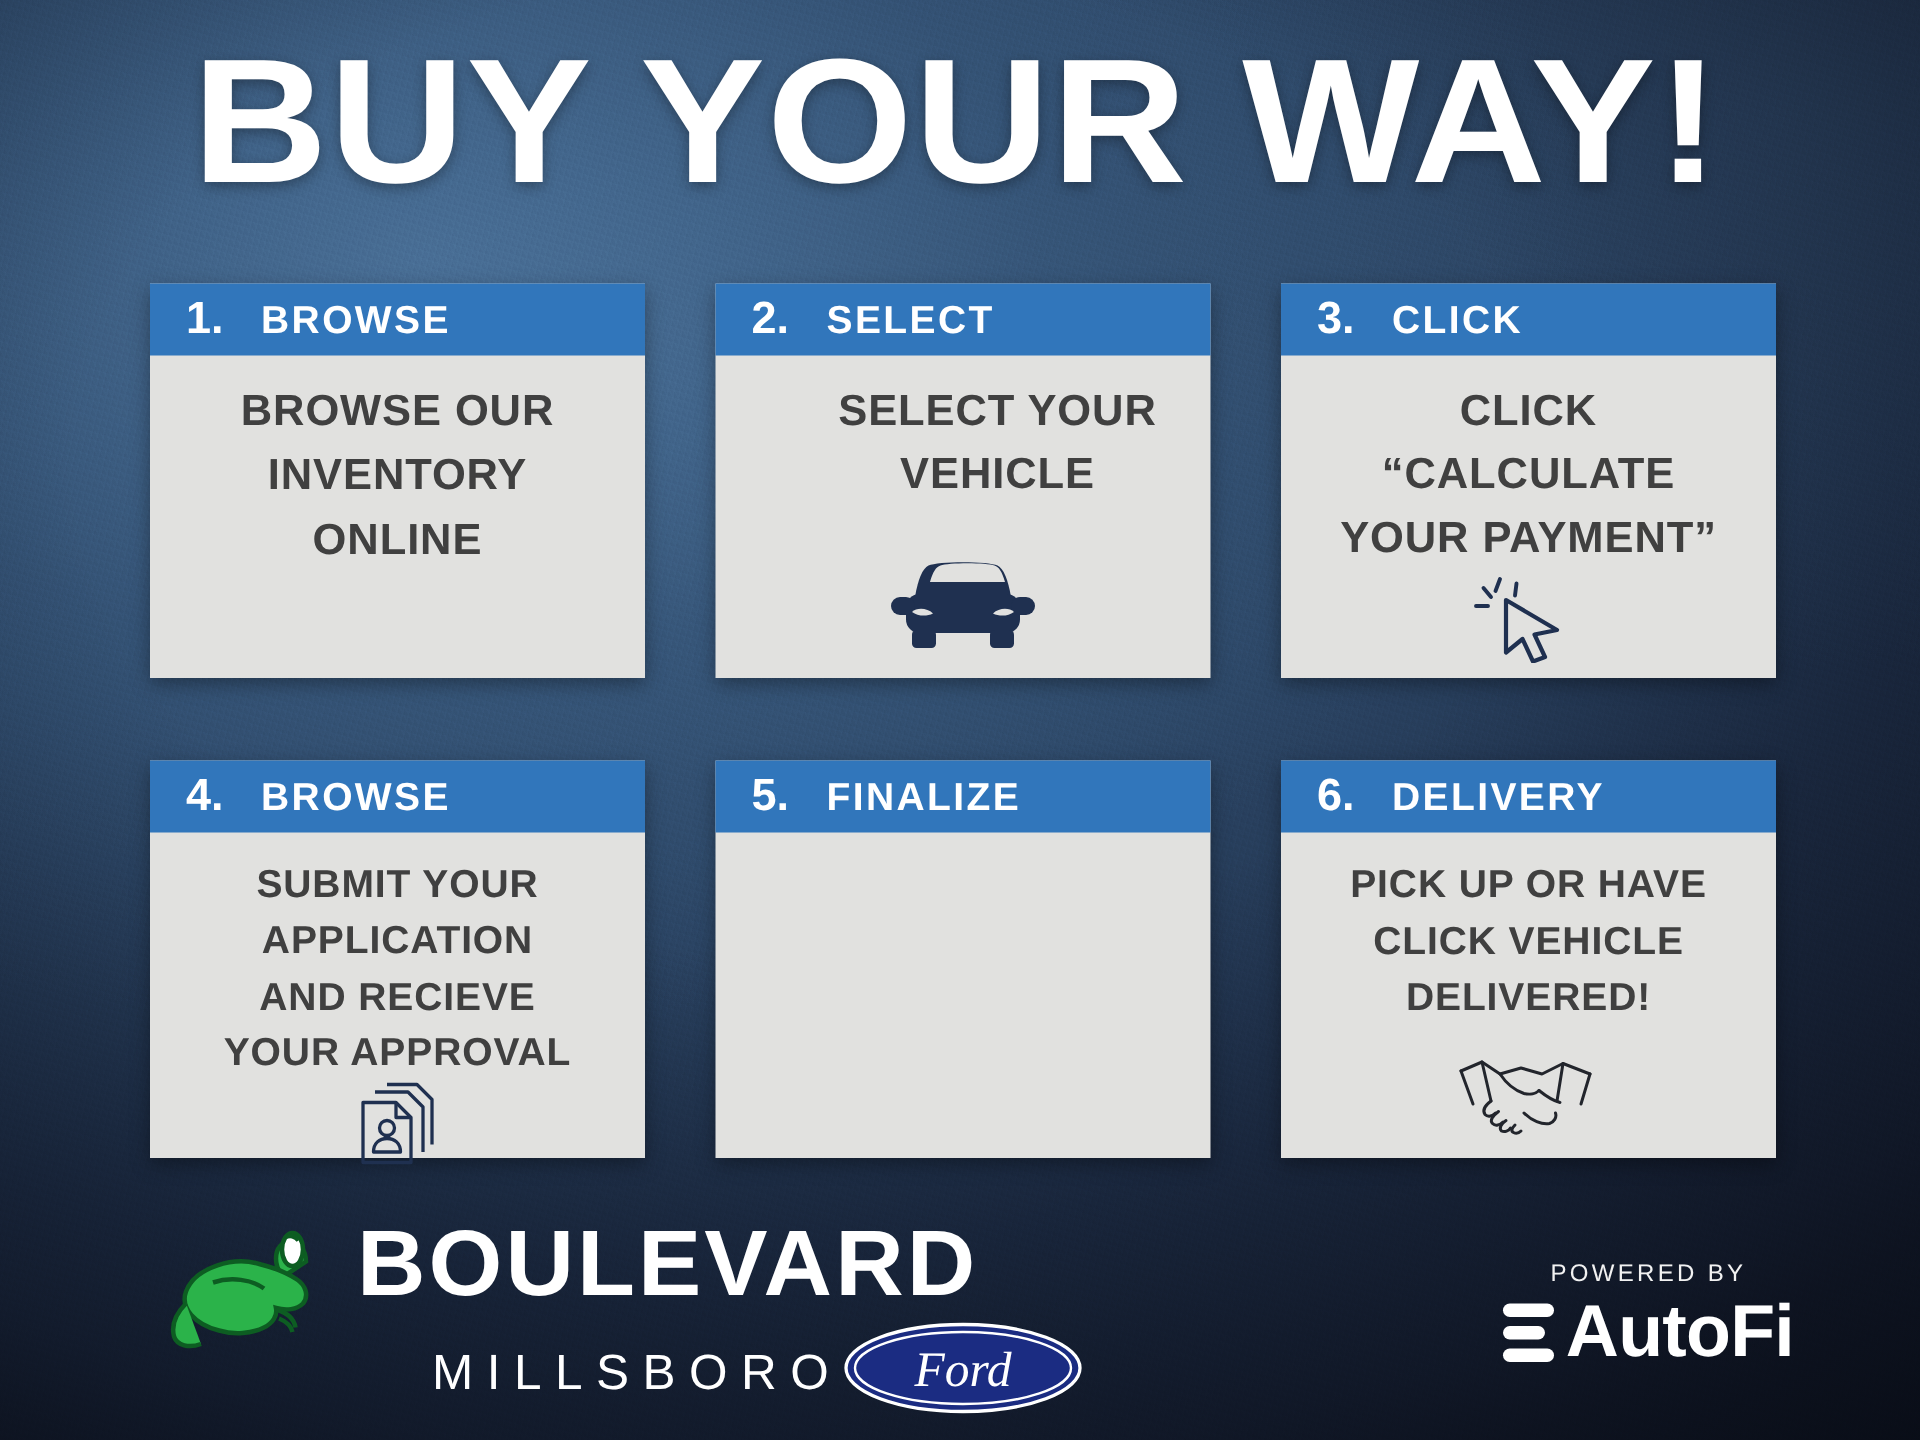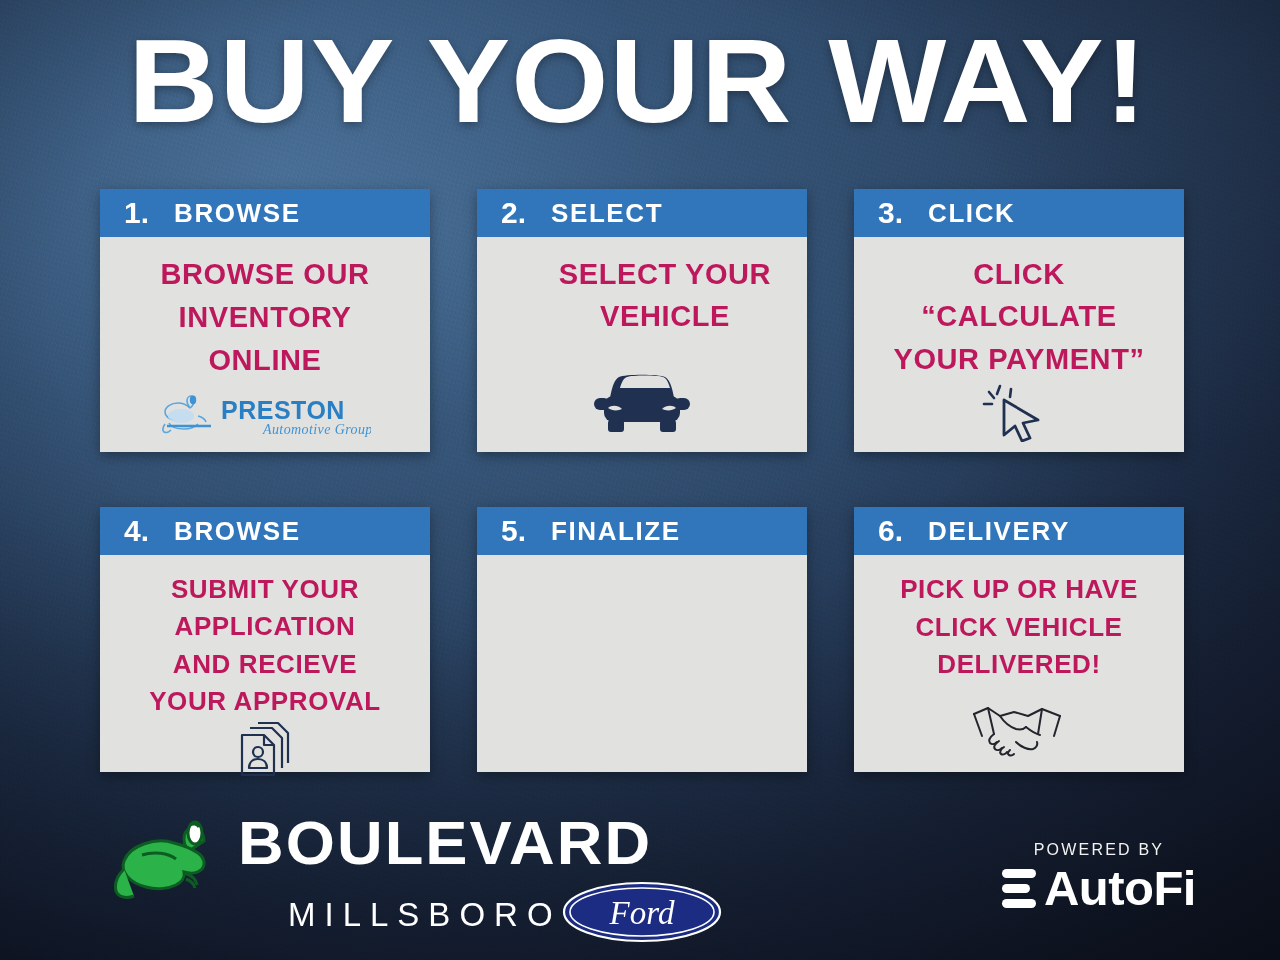--- a/index.html
+++ b/index.html
@@ -118,21 +118,21 @@
   .card-body {
     flex: 1 1 auto;
     display: flex;
     flex-direction: column;
     align-items: center;
     justify-content: flex-start;
     padding: 16px 14px 8px 14px;
     box-sizing: border-box;
   }
   .card-text {
-    color: #be185d;
+    color: #404040;
     font-size: 28px;
     font-weight: bold;
     line-height: 1.48;
     letter-spacing: 0.6px;
     text-align: center;
     white-space: pre-line;
   }
   .card-icon {
     margin-top: auto;
     display: flex;
@@ -237,39 +237,20 @@
 
     <div class="card c1">
       <div class="card-header">
         <span class="card-num">1.</span>
         <span class="card-title">BROWSE</span>
       </div>
       <div class="card-body">
         <div class="card-text">BROWSE OUR
 INVENTORY
 ONLINE</div>
-        <div class="card-icon preston">
-          <svg width="212" height="48" viewBox="0 0 212 48" aria-hidden="true">
-
-            <g fill="none" stroke="#5aa6dd" stroke-width="1.6">
-              <path d="M14 30c-4-1-8-4-8-8 0-5 6-9 13-9 5 0 9 2 12 5"></path>
-              <path d="M31 18c3-2 4-5 4-8 0-2-1-4-3-4s-4 2-4 5c0 2 1 4 3 7"></path>
-              <path d="M10 33c2 4 8 6 15 6 6 0 11-2 14-5"></path>
-              <path d="M6 34c-2 3-3 6-1 8 2 1 5 0 7-2"></path>
-              <path d="M39 26c4 1 7 3 8 6"></path>
-            </g>
-            <ellipse cx="34" cy="10" rx="3.2" ry="4.4" fill="#3f93d4"></ellipse>
-            <ellipse cx="22" cy="26" rx="13" ry="7" fill="#bfdcf2" opacity="0.85"></ellipse>
-            <path d="M8 36 L52 36" stroke="#3f93d4" stroke-width="2.4" fill="none"></path>
-
-            <text x="62" y="29" font-family="'Liberation Sans', sans-serif" font-size="25" font-weight="bold" fill="#2a7fc4" letter-spacing="0.5">PRESTON</text>
-
-            <text x="104" y="44" font-family="'Liberation Serif', serif" font-size="14" font-style="italic" fill="#3f93d4" letter-spacing="0.4">Automotive Group</text>
-          </svg>
-        </div>
       </div>
     </div>
 
     <div class="card c2">
       <div class="card-header">
         <span class="card-num">2.</span>
         <span class="card-title">SELECT</span>
       </div>
       <div class="card-body">
         <div class="card-text">SELECT YOUR

